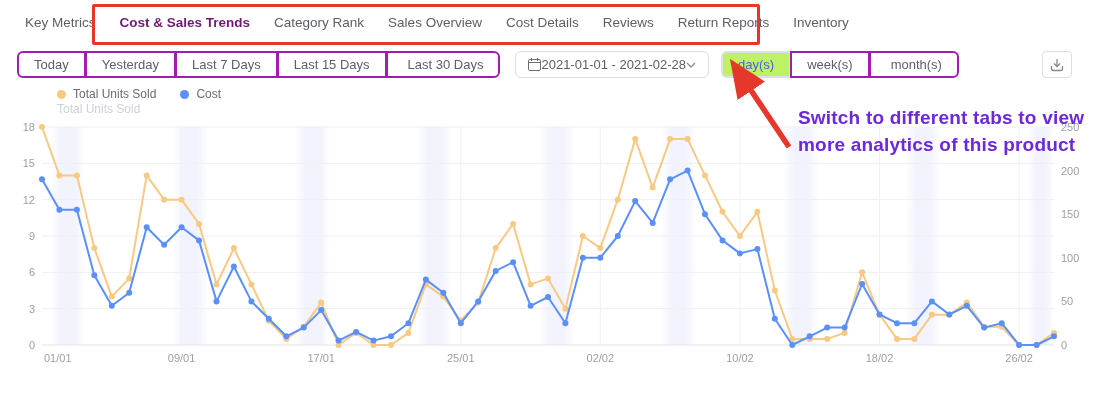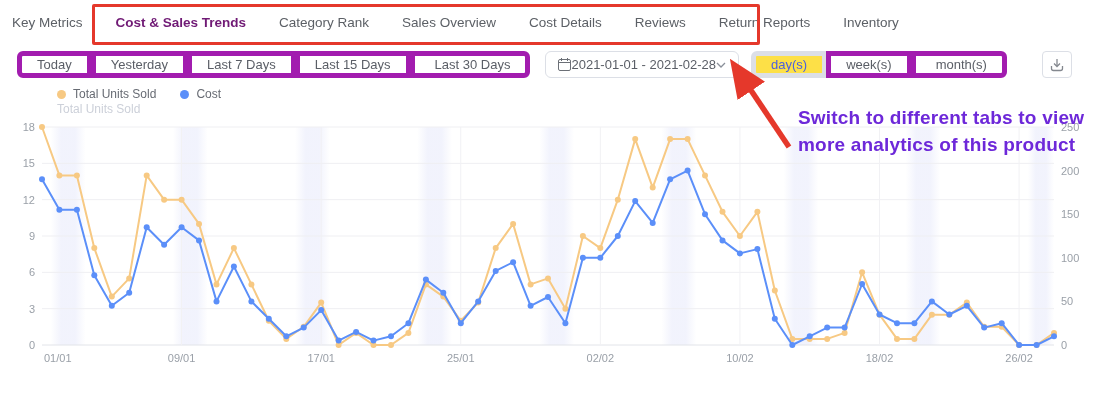--- a/index.html
+++ b/index.html
@@ -2,36 +2,36 @@
 <html><head>
 <meta charset="utf-8">
 <style>
   * { margin:0; padding:0; box-sizing:border-box; }
   html,body { background:#ffffff; }
   body { font-family:"Liberation Sans", sans-serif; }
   .app { position:relative; width:1100px; height:403px; background:#fff; overflow:hidden; }
 
   
   .tabs-row { position:absolute; left:0; top:0; width:1100px; height:45px;
-    display:flex; align-items:stretch; padding-left:12px; gap:33px; }
+    display:flex; align-items:stretch; padding-left:25px; gap:24px; }
   .tab { display:flex; align-items:center; font-size:13.5px; color:#5c6066; cursor:pointer;
     border-bottom:3px solid transparent; padding-top:3px; white-space:nowrap; }
   .tab.active { color:#701a75; border-bottom-color:#4a54c2; font-weight:bold; }
 
   .red-box { position:absolute; left:92px; top:4px; width:668px; height:41px;
     border:3px solid #e5382b; border-radius:2px; z-index:6; pointer-events:none; }
 
   
   .toolbar { position:absolute; left:17px; top:51px; height:27px; display:flex; align-items:stretch; }
   .seg-group { display:flex; }
   .seg { display:flex; align-items:center; padding:0 15px; font-size:13px; color:#5a5e66;
-    background:#fff; border:5px solid #a21caf; margin-left:-1px; cursor:pointer; white-space:nowrap; }
+    background:#fff; border:2px solid #a21caf; margin-left:-1px; cursor:pointer; white-space:nowrap; }
   .seg:first-child { border-radius:6px 0 0 6px; margin-left:0; }
   .seg:last-child { border-radius:0 6px 6px 0;padding-left:20px; }
-  .seg.sel { background:#fde047; color:#4a5fe0; border-color:#dcdfe6; }
+  .seg.sel { background:#bef264; color:#4a5fe0; border-color:#dcdfe6; }
 
   .date-picker { display:flex; align-items:center; margin-left:15px; padding:0 12px;
     border:1px solid #dcdfe6; border-radius:6px; font-size:13px; color:#5a5e66; background:#fff; cursor:pointer; }
 
   .unit-toggle { margin-left:12px; }
 
   .dl-btn { position:absolute; right:28px; top:51px; width:30px; height:27px; border:1px solid #dcdfe6;
     border-radius:4px; background:#fff; display:flex; align-items:center; justify-content:center; cursor:pointer; }
 
   

